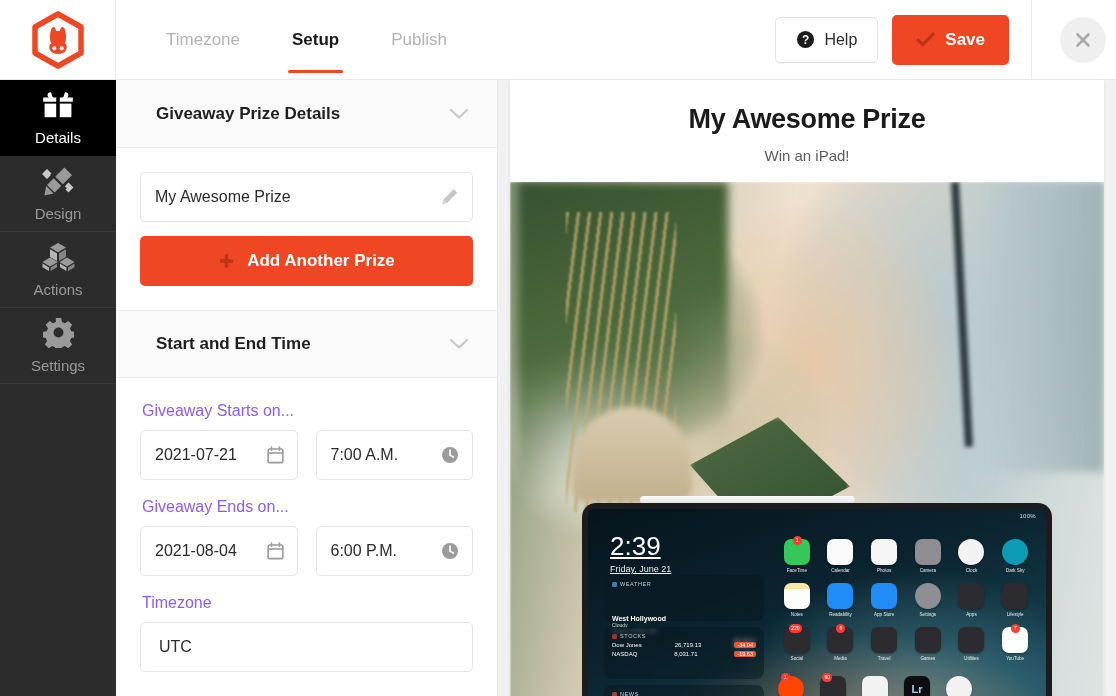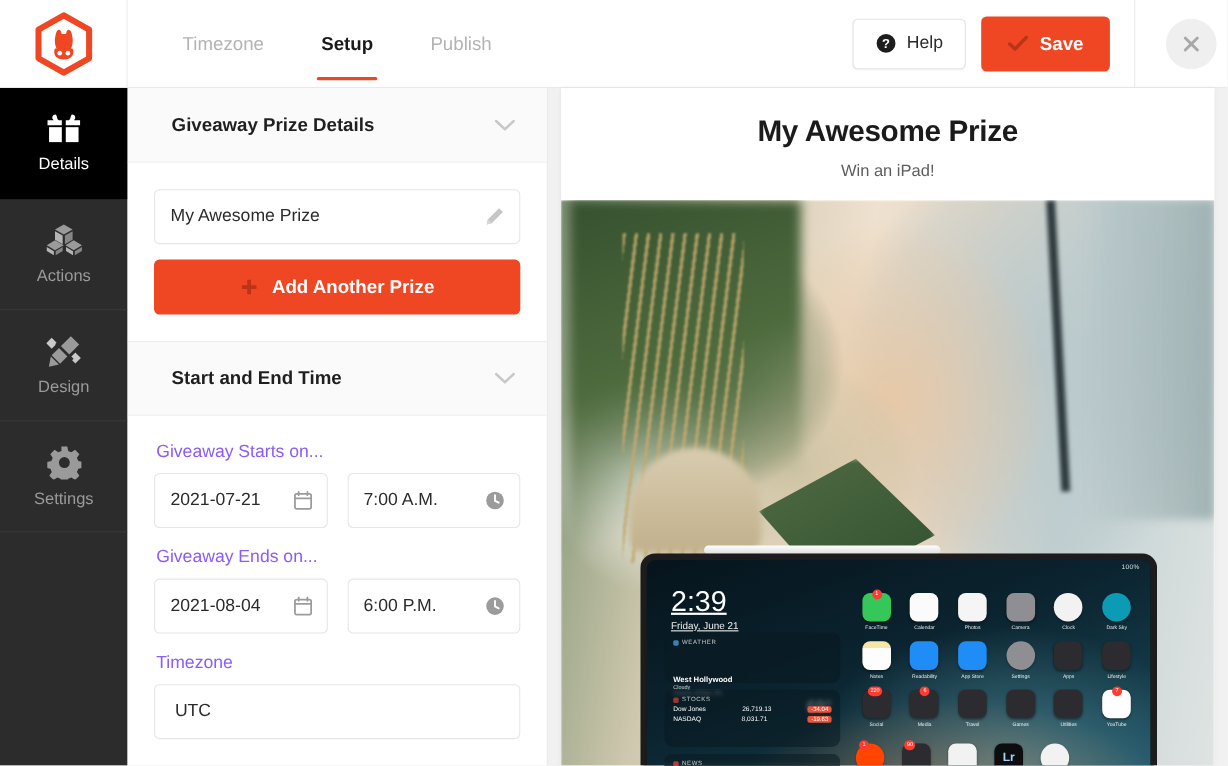--- a/index.html
+++ b/index.html
@@ -52,21 +52,21 @@
     display: flex; align-items: center; justify-content: center;
     margin-left: 14px; cursor: pointer;
   }
 
   
   .rail {
     position: absolute; left: 0; top: 80px; width: 116px; height: 616px;
     background: #2c2c2c;
   }
   .rail-item {
-    height: 101px; display: flex; flex-direction: column;
+    height: 76px; display: flex; flex-direction: column;
     align-items: center; justify-content: center; gap: 9px;
     color: #9a9a9a; font-size: 15px; cursor: pointer;
     border-bottom: 1px solid #383838;
   }
   .rail-item.active { background: #000000; color: #ffffff; border-bottom-color: #000; }
   .rail-item svg { display: block; }
 
   
   .panel {
     position: absolute; left: 116px; top: 80px; width: 382px; height: 616px;
@@ -276,47 +276,47 @@
       <svg width="34" height="30" viewBox="0 0 34 30">
         <path d="M9.4 2.2c-2.6 0-4 3.2-1.6 5.2H2.2v4.4h13V7.4h-2.4c-2.4 0-1.7-5.2-3.4-5.2z" fill="#fff"></path>
         <path d="M24.6 2.2c2.6 0 4 3.2 1.6 5.2h5.6v4.4h-13V7.4h2.4c2.4 0 1.7-5.2 3.4-5.2z" fill="#fff"></path>
         <rect x="3.6" y="13.6" width="11.6" height="13.6" fill="#fff"></rect>
         <rect x="18.8" y="13.6" width="11.6" height="13.6" fill="#fff"></rect>
       </svg>
       <span>Details</span>
     </div>
 
     <div class="rail-item">
+      <svg width="32" height="30" viewBox="0 0 32 30">
+        <g fill="#9a9a9a">
+          <path d="M22.4 1.6 L30 9.2 L12.6 26.6 L5 19 Z"></path>
+          <path d="M4.2 20 L11.6 27.4 L2.4 29.4 Z"></path>
+        </g>
+        <g fill="#c9c9c9">
+          <rect x="1.5" y="4.5" width="7" height="7" transform="rotate(-45 5 8)"></rect>
+          <rect x="23" y="18" width="7" height="7" transform="rotate(-45 26.5 21.5)"></rect>
+        </g>
+        <path d="M9 8 L24 23" stroke="#2c2c2c" stroke-width="2.4"></path>
+      </svg>
+      <span>Design</span>
+    </div>
+
+    <div class="rail-item">
       <svg width="34" height="30" viewBox="0 0 34 30">
         <path d="M17 1 L25 5.6 L17 10.2 L9 5.6 Z" fill="#9a9a9a"></path>
         <path d="M9 7.2 L16 11.2 L16 19 L9 15 Z" fill="#b4b4b4"></path>
         <path d="M25 7.2 L18 11.2 L18 19 L25 15 Z" fill="#868686"></path>
         <path d="M8 15.4 L16 20 L8 24.6 L0.5 20 Z" fill="#9a9a9a" transform="translate(1,0)"></path>
         <path d="M1.5 21.6 L8 25.4 L8 29 L1.5 25.2 Z" fill="#b4b4b4"></path>
         <path d="M16 21.6 L9.6 25.4 L9.6 29 L16 25.2 Z" fill="#868686"></path>
         <path d="M26 15.4 L33.5 20 L26 24.6 L18.5 20 Z" fill="#9a9a9a"></path>
         <path d="M19 21.6 L25.4 25.4 L25.4 29 L19 25.2 Z" fill="#b4b4b4"></path>
         <path d="M33.5 21.6 L27 25.4 L27 29 L33.5 25.2 Z" fill="#868686"></path>
       </svg>
       <span>Actions</span>
-    </div>
-
-    <div class="rail-item">
-      <svg width="32" height="30" viewBox="0 0 32 30">
-        <g fill="#9a9a9a">
-          <path d="M22.4 1.6 L30 9.2 L12.6 26.6 L5 19 Z"></path>
-          <path d="M4.2 20 L11.6 27.4 L2.4 29.4 Z"></path>
-        </g>
-        <g fill="#c9c9c9">
-          <rect x="1.5" y="4.5" width="7" height="7" transform="rotate(-45 5 8)"></rect>
-          <rect x="23" y="18" width="7" height="7" transform="rotate(-45 26.5 21.5)"></rect>
-        </g>
-        <path d="M9 8 L24 23" stroke="#2c2c2c" stroke-width="2.4"></path>
-      </svg>
-      <span>Design</span>
     </div>
 
     <div class="rail-item">
       <svg width="31" height="31" viewBox="0 0 32 32">
         <path d="M13.2 1h5.6l.8 4.1 3 1.3 3.5-2.3 4 4-2.3 3.5 1.3 3 4.1.8v5.6l-4.1.8-1.3 3 2.3 3.5-4 4-3.5-2.3-3 1.3-.8 4.1h-5.6l-.8-4.1-3-1.3-3.5 2.3-4-4 2.3-3.5-1.3-3L-.3 21v-5.6l4.1-.8 1.3-3-2.3-3.5 4-4 3.5 2.3 3-1.3z" fill="#9a9a9a"></path>
         <circle cx="16" cy="16" r="5.1" fill="#2c2c2c"></circle>
       </svg>
       <span>Settings</span>
     </div>
   </div>

